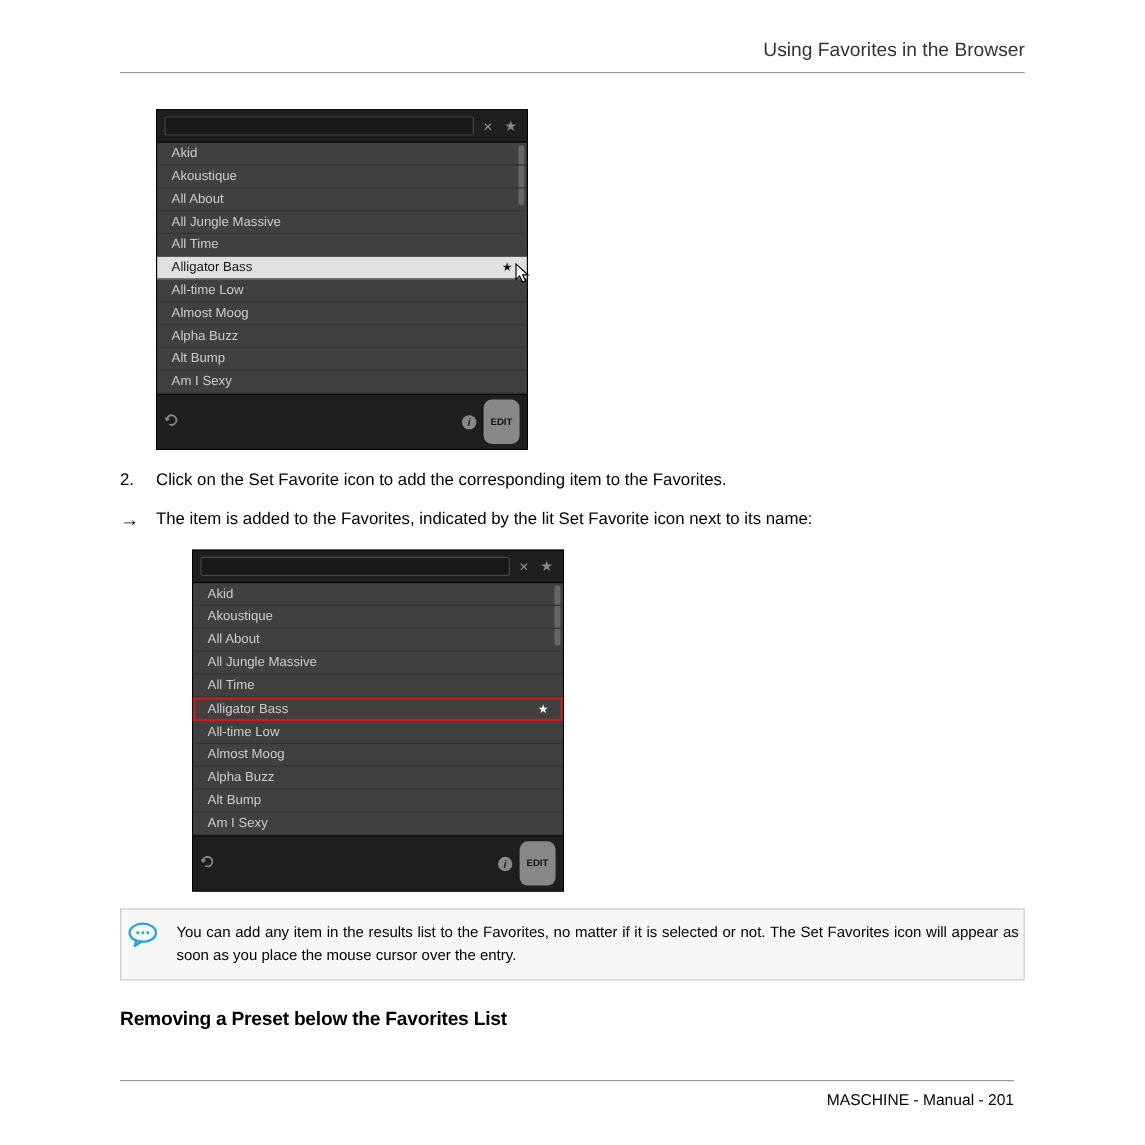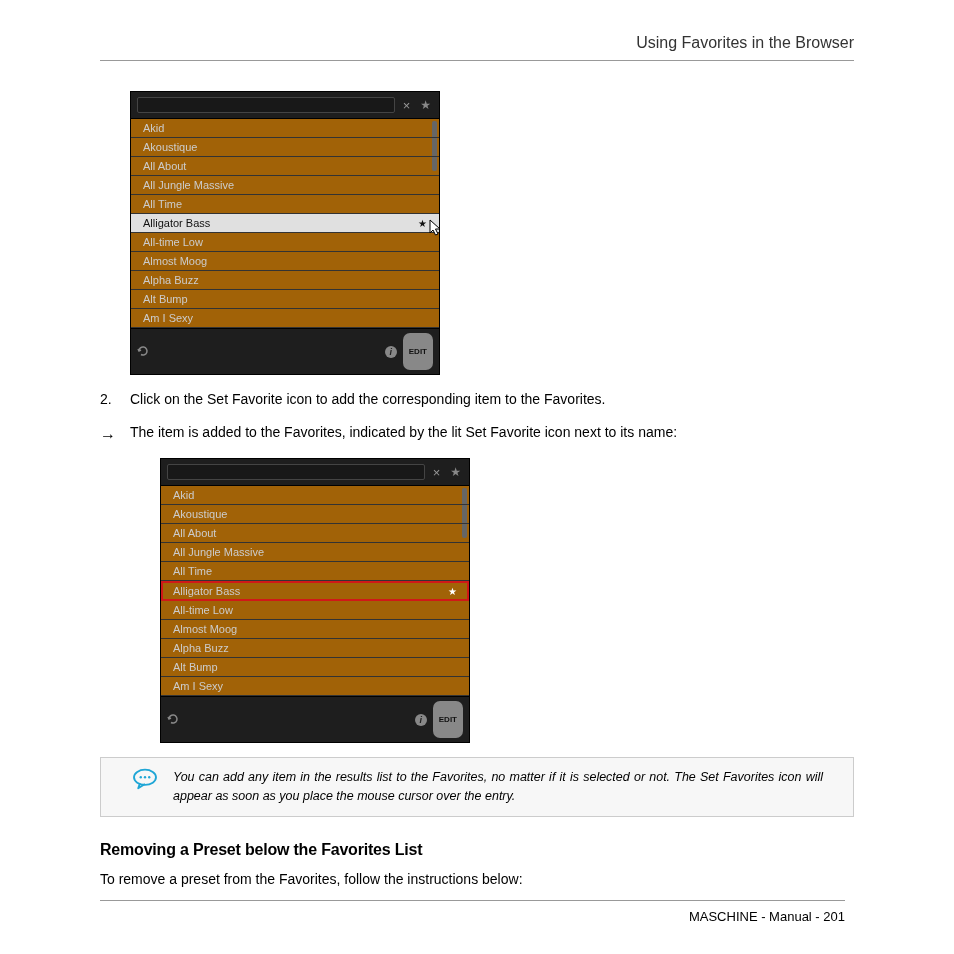--- a/index.html
+++ b/index.html
@@ -4,34 +4,34 @@
 <style>
   * { box-sizing: border-box; margin: 0; padding: 0; }
   html, body { width: 954px; height: 954px; background: #fff; font-family: Arial, Helvetica, sans-serif; color: #000; }
   .page { padding: 30px 100px 30px 100px; position: relative; height: 100%; }
   .header { text-align: right; border-bottom: 1px solid #999; padding-bottom: 8px; margin-bottom: 30px; }
   .header .h1 { font-weight: bold; font-size: 13px; }
   .header .h2 { font-size: 16px; margin-top: 4px; color: #333; }
   .step { display: flex; margin-bottom: 12px; font-size: 14px; line-height: 1.5; }
   .step .num { width: 30px; flex-shrink: 0; }
   .arrow { font-size: 16px; width: 30px; flex-shrink: 0; }
-  .note-box { border: 1px solid #ccc; background: #f7f7f7; padding: 10px 30px; display: flex; gap: 14px; font-size: 12.5px; line-height: 1.5; color: #000; text-align: justify; font-style: italic;}
+  .note-box { border: 1px solid #ccc; background: #f7f7f7; padding: 10px 4px; display: flex; gap: 14px; font-size: 12.5px; line-height: 1.5; color: #000; text-align: justify;}
   .note-icon svg { width: 28px; height: 22px; }
   .section-heading { font-weight: bold; font-size: 16px; margin-top: 24px; margin-bottom: 10px; font-family: Arial, sans-serif; letter-spacing: -0.2px;}
   .body-text { font-size: 14px; line-height: 1.5; }
   .footer { position: absolute; bottom: 30px; right: 109px; left: 100px; border-top: 1px solid #999; padding-top: 8px; text-align: right; font-size: 13px; }
 
   
   .panel-wrap { margin-left: 30px; margin-bottom: 14px; }
   .panel { width: 310px; background: #2c2c2c; border: 1px solid #000; font-family: Arial, sans-serif; font-size: 11px; color: #ccc; }
   .panel-search { background: #1e1e1e; padding: 5px 6px; display: flex; align-items: center; gap: 4px; border-bottom: 1px solid #000;}
   .panel-search .search-field { flex: 1; height: 16px; background: #181818; border: 1px solid #444; border-radius: 2px; }
   .panel-search .x { color: #999; font-size: 13px; padding: 0 4px; cursor: default; }
   .panel-search .star-filter { color: #888; font-size: 12px; padding: 0 2px; }
-  .panel-list { background: #a16207; position: relative; }
+  .panel-list { background: #404040; position: relative; }
   .panel-list .scroll-indicator { position: absolute; right: 2px; top: 2px; width: 5px; height: 50px; background: #666; border-radius: 2px; }
   .row { padding: 3px 12px; border-bottom: 1px solid #333; position: relative; display:flex; justify-content: space-between; align-items:center;}
   .row.selected { background: #e0e0e0; color: #111; }
   .row.highlighted { border: 2px solid #d01818; padding: 2px 10px; }
   .row .fav-star { font-size: 10px; }
   .row.highlighted .fav-star.lit { color: #fff; }
   .cursor { position: absolute; right: -4px; bottom: -8px; font-size: 14px; color: #000; pointer-events:none;}
   .panel-footer { background: #1e1e1e; padding: 4px 6px; display: flex; justify-content: space-between; align-items: center; border-top: 1px solid #000;}
   .panel-footer .refresh { color: #888; }
   .panel-footer .right { display: flex; gap: 6px; align-items: center; }
@@ -182,16 +182,15 @@
           <path d="M10 18 L8 24 L16 19" fill="none" stroke="#1fa6d6" stroke-width="2.2" stroke-linejoin="round"></path>
           <circle cx="11" cy="11" r="1.4" fill="#1fa6d6"></circle>
           <circle cx="16" cy="11" r="1.4" fill="#1fa6d6"></circle>
           <circle cx="21" cy="11" r="1.4" fill="#1fa6d6"></circle>
         </svg>
     </span>
     <span>You can add any item in the results list to the Favorites, no matter if it is selected or not. The Set Favorites icon will appear as soon as you place the mouse cursor over the entry.</span>
   </div>
 
   <div class="section-heading">Removing a Preset below the Favorites List</div>
-  <div class="body-text">To remove a preset from the Favorites, follow the instructions below:</div>
 
   <div class="footer">MASCHINE - Manual - 201</div>
 </div>
 
 </body></html>

